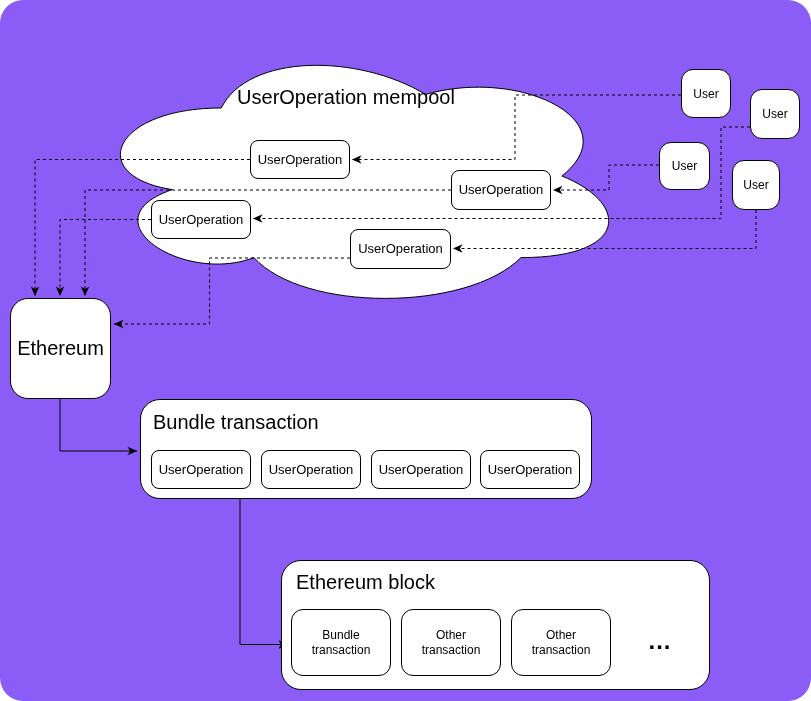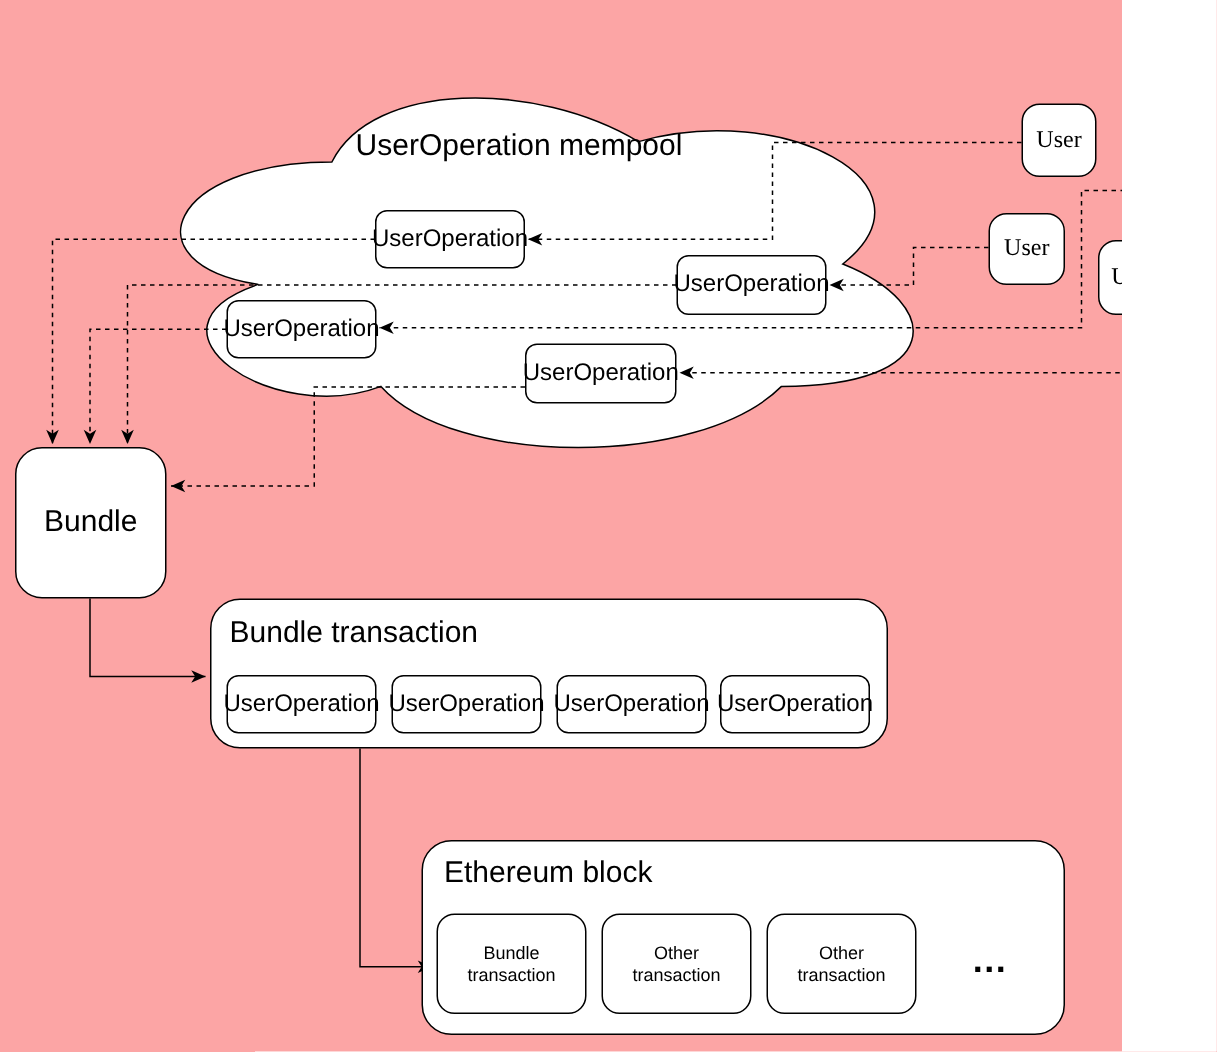--- a/index.html
+++ b/index.html
@@ -3,24 +3,25 @@
 <meta charset="utf-8">
 <style>
   html, body {
     margin: 0;
     padding: 0;
     background: #ffffff;
     font-family: "Liberation Sans", "DejaVu Sans", sans-serif;
   }
   .canvas {
     position: relative;
-    width: 748px;
+    width: 811px;
     height: 701px;
-    background: #fca5a5;
+    background: #8b5cf6;
     overflow: hidden;
+    border-radius: 23px;
   }
   .canvas svg.wires {
     position: absolute;
     left: 0; top: 0;
     width: 811px; height: 701px;
   }
   .node {
     position: absolute;
     box-sizing: border-box;
     background: #ffffff;
@@ -28,29 +29,28 @@
     display: flex;
     align-items: center;
     justify-content: center;
     text-align: center;
     color: #000000;
   }
   .op-box {
     width: 100px;
     height: 39px;
     border-radius: 8px;
-    font-size: 16px;
+    font-size: 13px;
     line-height: 14px;
   }
   .user-box {
     width: 50px;
     height: 50px;
     border-radius: 12px;
-    font-size: 16px;
-    font-family: Liberation Serif, serif;
+    font-size: 12px;
   }
   .bundler-box {
     left: 10px; top: 298px;
     width: 101px; height: 101px;
     border-radius: 18px;
     font-size: 20px;
   }
   .container-box {
     position: absolute;
     box-sizing: border-box;
@@ -147,21 +147,21 @@
     <span>User</span>
   </div>
   <div class="node user-box" style="left:659px; top:142px; width:51px; height:48px;">
     <span>User</span>
   </div>
   <div class="node user-box" style="left:732px; top:160px; width:48px;">
     <span>User</span>
   </div>
 
   <div class="node bundler-box">
-    <span>Bundle</span>
+    <span>Ethereum</span>
   </div>
 
   <div class="container-box" style="left:140px; top:399px; width:452px; height:100px;"></div>
   <div class="container-title" style="left:153px; top:411px;">Bundle transaction</div>
   <div class="node op-box" style="left:151px; top:450px;">
     <span>UserOperation</span>
   </div>
   <div class="node op-box" style="left:261px; top:450px;">
     <span>UserOperation</span>
   </div>

